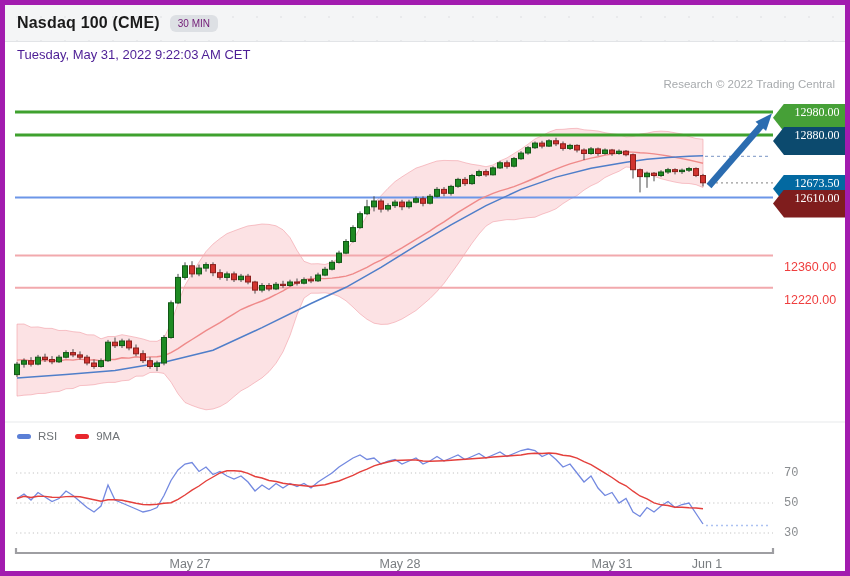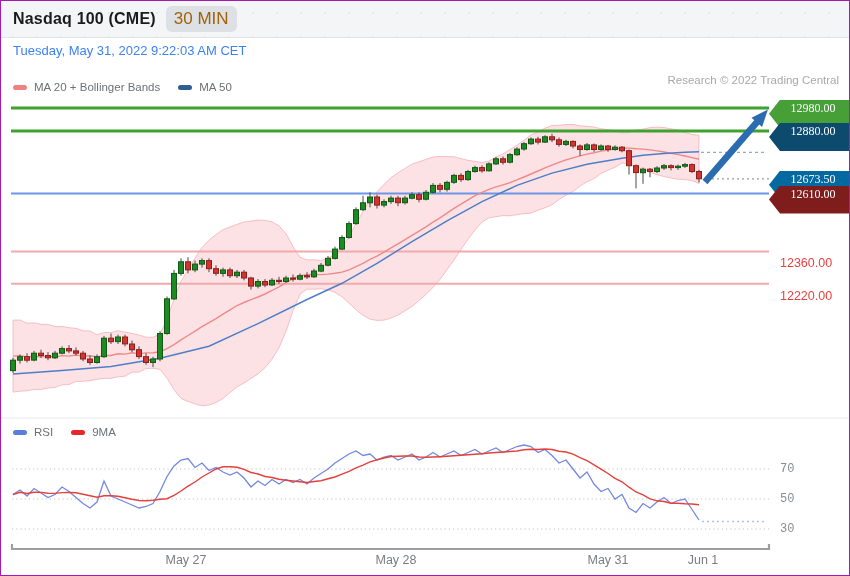--- a/index.html
+++ b/index.html
@@ -1,28 +1,28 @@
 <!DOCTYPE html>
 <html><head>
 <meta charset="utf-8">
 <style>
   * { margin:0; padding:0; box-sizing:border-box; }
   html,body { background:#fff; }
   body { font-family:"Liberation Sans", sans-serif; }
   .page { position:relative; width:850px; height:576px; background:#fff;
-          border:1px solid #a21caf; overflow:hidden; }
+          border:5px solid #a21caf; overflow:hidden; }
   .header { position:absolute; left:0; top:0; width:100%; height:37px;
             background:#f4f5f6; border-bottom:1px solid #e2e4e7;
             display:flex; align-items:center; padding-left:12px;
             background-image:radial-gradient(#e9eaec 1px, transparent 1px);
             background-size:24px 24px; }
   .title { font-size:16px; font-weight:bold; color:#1b1b1b; letter-spacing:.2px; }
-  .badge { margin-left:10px; background:#dde0e4; color:#a16207; font-size:17px;
+  .badge { margin-left:10px; background:#dde0e4; color:#701a75; font-size:10px;
            padding:3px 8px; border-radius:6px; }
-  .dateline { position:absolute; left:12px; top:42px; font-size:13px; color:#3b82f6; }
+  .dateline { position:absolute; left:12px; top:42px; font-size:13px; color:#4c1d95; }
   .legend { position:absolute; display:flex; align-items:center; font-size:11.5px; color:#6d7175; }
   .legend-price { left:12px; top:80px; }
   .legend-rsi { left:12px; top:425px; }
   .legend-item { display:flex; align-items:center; margin-right:18px; }
   .swatch { display:inline-block; width:14px; height:5px; border-radius:2.5px; margin-right:7px; }
   .research { position:absolute; right:10px; top:73px; font-size:11.5px; color:#a7aaad; }
   svg.chart { position:absolute; left:0; top:0; }
   .tag { position:absolute; left:768px; width:82px; height:28px; line-height:16px;
          font-size:12px; color:#fff; text-align:center;
          clip-path:polygon(0 50%, 11px 0, 100% 0, 100% 100%, 11px 100%);
@@ -35,30 +35,20 @@
 <body>
 
 <div class="page">
   <div class="header">
     <span class="title">Nasdaq 100 (CME)</span>
     <span class="badge">30 MIN</span>
   </div>
 
   <div class="dateline">Tuesday, May 31, 2022 9:22:03 AM CET</div>
 
-  <div class="legend legend-price">
-      <span class="legend-item">
-        <span class="swatch" style="background: rgb(239, 129, 129);"></span>
-        <span>MA 20 + Bollinger Bands</span>
-      </span>
-      <span class="legend-item">
-        <span class="swatch" style="background: rgb(46, 94, 148);"></span>
-        <span>MA 50</span>
-      </span>
-    </div>
   <div class="research">Research © 2022 Trading Central</div>
 
   <svg class="chart" id="chart-svg" width="850" height="576" viewBox="0 0 850 576">
       <path d="M12.0,319.1L19.0,319.0L26.0,322.2L33.0,321.9L40.0,323.3L47.0,323.4L54.0,325.5L61.0,325.4L68.0,326.7L75.0,327.3L82.0,329.8L89.0,329.9L96.0,333.8L103.0,331.5L110.0,331.5L117.0,329.7L124.0,331.0L131.0,332.4L138.0,334.0L145.0,336.2L152.0,336.3L159.0,332.9L166.0,318.1L173.0,298.4L180.0,280.3L187.0,268.5L194.0,257.1L201.0,246.5L208.0,239.1L215.0,233.5L222.0,228.6L229.0,225.9L236.0,223.3L243.0,220.9L250.0,220.1L257.0,219.0L264.0,219.4L271.0,220.8L278.0,224.8L285.0,232.6L292.0,245.3L299.0,256.3L306.0,258.9L313.0,258.7L320.0,259.5L327.0,257.2L334.0,253.2L341.0,246.5L348.0,235.7L355.0,222.7L362.0,210.4L369.0,198.6L376.0,190.7L383.0,183.3L390.0,176.6L397.0,171.8L404.0,167.4L411.0,163.1L418.0,160.8L425.0,158.3L432.0,156.0L439.0,155.4L446.0,155.6L453.0,155.7L460.0,157.7L467.0,159.3L474.0,160.3L481.0,161.7L488.0,160.0L495.0,155.9L502.0,152.9L509.0,148.5L516.0,144.2L523.0,139.2L530.0,133.9L537.0,130.8L544.0,127.1L551.0,124.5L558.0,124.3L565.0,123.6L572.0,123.3L579.0,124.8L586.0,125.3L593.0,126.0L600.0,127.7L607.0,128.8L614.0,129.6L621.0,131.9L628.0,131.5L635.0,129.1L642.0,128.1L649.0,126.6L656.0,126.1L663.0,126.5L670.0,127.8L677.0,129.0L684.0,131.5L691.0,133.5L698.0,134.2L698.0,182.5L691.0,179.7L684.0,178.5L677.0,178.3L670.0,177.1L663.0,175.5L656.0,173.7L649.0,171.3L642.0,168.1L635.0,166.4L628.0,162.6L621.0,162.0L614.0,166.3L607.0,169.2L600.0,172.5L593.0,177.6L586.0,180.8L579.0,185.1L572.0,190.6L565.0,194.2L558.0,198.6L551.0,203.8L544.0,206.8L537.0,209.2L530.0,212.2L523.0,212.7L516.0,213.6L509.0,214.8L502.0,214.6L495.0,215.7L488.0,216.8L481.0,221.1L474.0,229.0L467.0,238.3L460.0,248.5L453.0,259.0L446.0,268.7L439.0,278.4L432.0,286.4L425.0,293.5L418.0,299.5L411.0,305.5L404.0,309.8L397.0,314.0L390.0,317.1L383.0,319.2L376.0,319.4L369.0,318.2L362.0,314.3L355.0,308.8L348.0,302.1L341.0,295.8L334.0,291.4L327.0,288.9L320.0,287.8L313.0,288.2L306.0,288.2L299.0,293.1L292.0,309.8L285.0,330.5L278.0,346.8L271.0,358.3L264.0,366.7L257.0,372.9L250.0,377.4L243.0,382.1L236.0,385.8L229.0,391.6L222.0,397.6L215.0,401.6L208.0,404.0L201.0,404.8L194.0,403.0L187.0,400.5L180.0,397.5L173.0,388.8L166.0,377.1L159.0,368.4L152.0,367.3L145.0,367.5L138.0,371.1L131.0,371.2L124.0,375.2L117.0,375.8L110.0,377.4L103.0,377.4L96.0,378.3L89.0,379.7L82.0,380.3L75.0,380.6L68.0,383.5L61.0,383.8L54.0,386.5L47.0,387.0L40.0,388.4L33.0,388.5L26.0,389.8L19.0,390.2L12.0,391.1Z" fill="rgba(244,158,166,0.30)" stroke="rgba(240,150,158,0.55)" stroke-width="1"></path>
       <line x1="10" y1="106.9" x2="768" y2="106.9" stroke="#3fa12e" stroke-width="3"></line>
       <line x1="10" y1="130.0" x2="768" y2="130.0" stroke="#3fa12e" stroke-width="3"></line>
       <line x1="706" y1="177.8" x2="768" y2="177.8" stroke="#9a9a9a" stroke-width="1.3" stroke-dasharray="2 3"></line>
       <line x1="10" y1="192.5" x2="768" y2="192.5" stroke="#6c96e8" stroke-width="2"></line>
       <line x1="10" y1="250.4" x2="768" y2="250.4" stroke="#f2a9ad" stroke-width="2"></line>
       <line x1="10" y1="282.8" x2="768" y2="282.8" stroke="#f2a9ad" stroke-width="2"></line>

